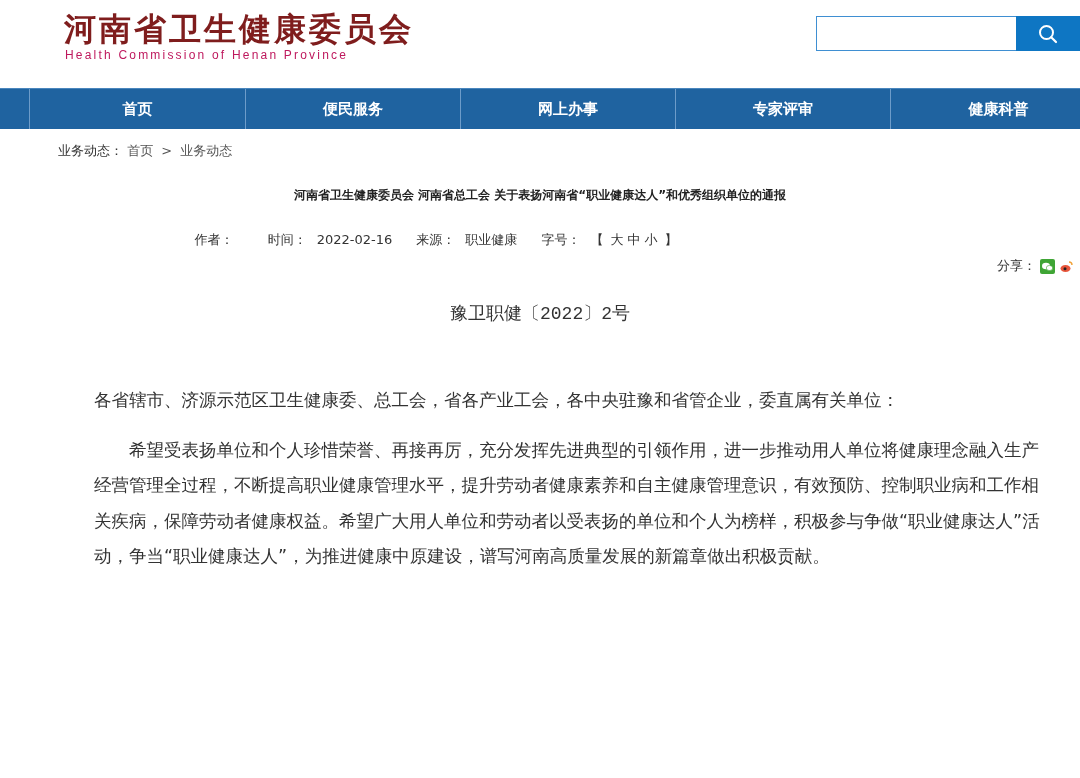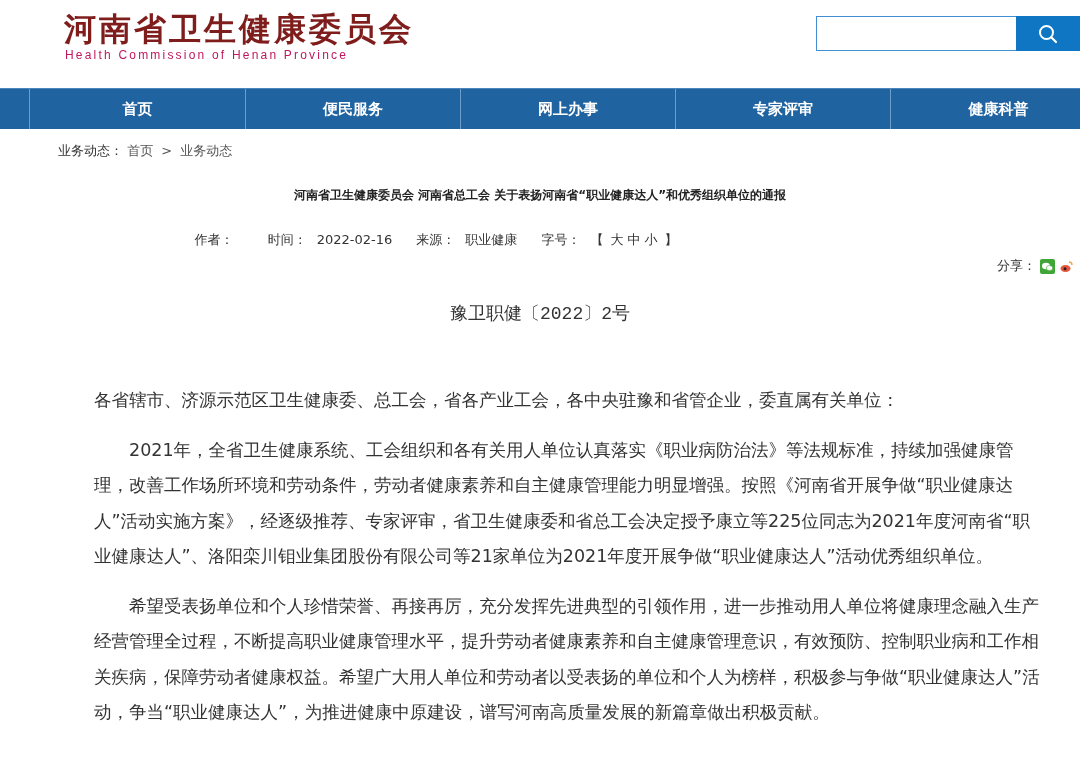--- a/index.html
+++ b/index.html
@@ -91,15 +91,14 @@
         <circle cx="6" cy="9.8" r="1.5" fill="#222"></circle>
         <path d="M10 3 Q13 3 13 6" stroke="#f2a33a" stroke-width="1.4" fill="none"></path>
       </svg>
   </span>
 </div>
 
 <div class="doc-no">豫卫职健〔2022〕2号</div>
 
 <div class="content">
   <p>各省辖市、济源示范区卫生健康委、总工会，省各产业工会，各中央驻豫和省管企业，委直属有关单位：</p>
-  <p class="indent">2021年，全省卫生健康系统、工会组织和各有关用人单位认真落实《职业病防治法》等法规标准，持续加强健康管理，改善工作场所环境和劳动条件，劳动者健康素养和自主健康管理能力明显增强。按照《河南省开展争做“职业健康达人”活动实施方案》，经逐级推荐、专家评审，省卫生健康委和省总工会决定授予康立等225位同志为2021年度河南省“职业健康达人”、洛阳栾川钼业集团股份有限公司等21家单位为2021年度开展争做“职业健康达人”活动优秀组织单位。</p>
   <p class="indent">希望受表扬单位和个人珍惜荣誉、再接再厉，充分发挥先进典型的引领作用，进一步推动用人单位将健康理念融入生产经营管理全过程，不断提高职业健康管理水平，提升劳动者健康素养和自主健康管理意识，有效预防、控制职业病和工作相关疾病，保障劳动者健康权益。希望广大用人单位和劳动者以受表扬的单位和个人为榜样，积极参与争做“职业健康达人”活动，争当“职业健康达人”，为推进健康中原建设，谱写河南高质量发展的新篇章做出积极贡献。</p>
 </div>
 
 </body></html>

